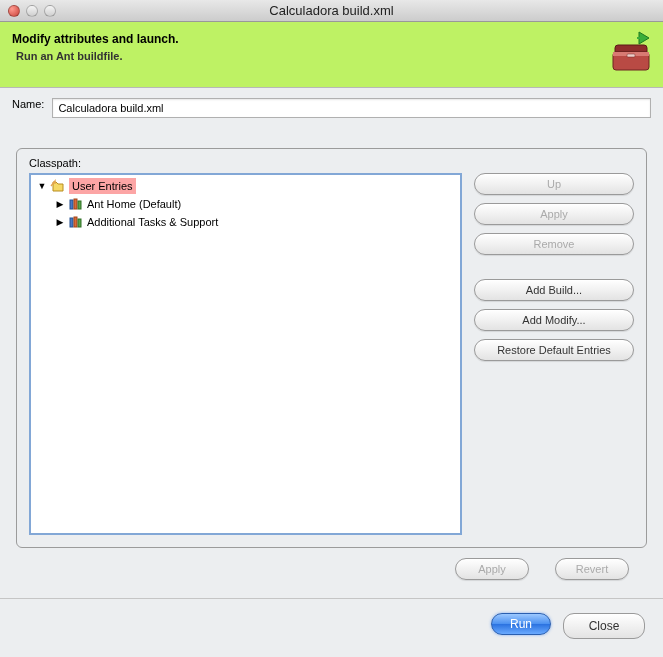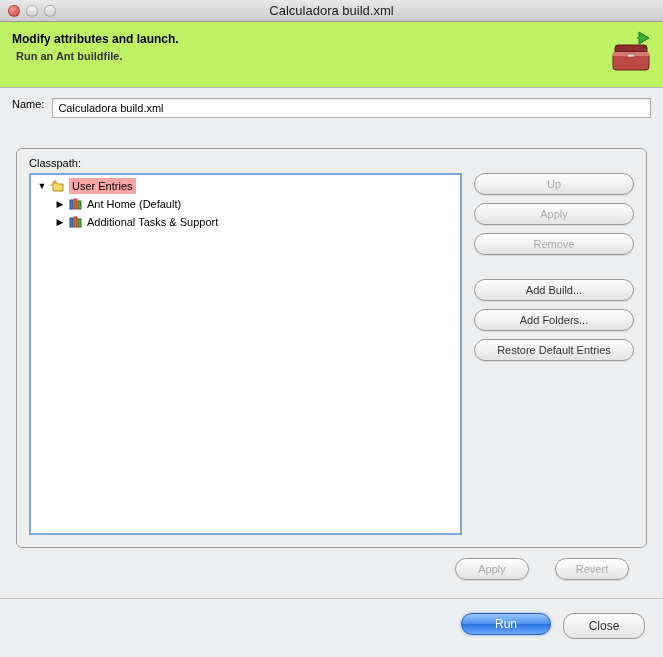--- a/index.html
+++ b/index.html
@@ -38,21 +38,21 @@
 .selrow { background: #fca5a5; display:inline-flex; align-items:center; padding: 0 3px; height:16px; }
 
 .sidebuttons { width: 160px; display: flex; flex-direction: column; gap: 8px; }
 .aqua-btn { height: 22px; border: 1px solid #9a9a9a; border-radius: 11px; background: linear-gradient(to bottom, #ffffff, #e3e3e3); font-family: inherit; font-size: 11px; color: #333; cursor: default; box-shadow: 0 1px 0 rgba(255,255,255,0.6) inset, 0 1px 1px rgba(0,0,0,0.1); }
 .aqua-btn[disabled] { color: #aaa; }
 .spacer { height: 8px; }
 
 .bottom-btn-row { display: flex; justify-content: flex-end; gap: 26px; padding: 10px 18px 6px 18px; }
 .dialog-sep { height: 1px; background: #c5c5c5; margin: 12px 0 0 0; }
 .dialog-btns { display: flex; justify-content: flex-end; gap: 12px; padding: 14px 18px 16px 18px; }
-.primary-btn { height: 22px; width: 90px; border: 1px solid #2a5fb0; border-radius: 11px; background: linear-gradient(to bottom, #9cc8ff 0%, #4a90f0 50%, #2b72e0 51%, #6aaaff 100%); color: #fff; font-family: inherit; font-size: 12px; cursor: default; box-shadow: 0 0 3px rgba(60,130,240,0.6); }
+.primary-btn { height: 22px; width: 60px; border: 1px solid #2a5fb0; border-radius: 11px; background: linear-gradient(to bottom, #9cc8ff 0%, #4a90f0 50%, #2b72e0 51%, #6aaaff 100%); color: #fff; font-family: inherit; font-size: 12px; cursor: default; box-shadow: 0 0 3px rgba(60,130,240,0.6); }
 .std-btn { height: 26px; width: 82px; border: 1px solid #9a9a9a; border-radius: 11px; background: linear-gradient(to bottom, #ffffff, #e3e3e3); font-family: inherit; font-size: 12px; color: #333; cursor: default; }
 .small-btn { width: 74px; }
 </style>
 </head>
 <body>
 
 <div class="titlebar">
   <div class="traffic-lights">
     <div class="traffic red"></div>
     <div class="traffic gray"></div>
@@ -121,21 +121,21 @@
           </span>
           <span>Additional Tasks &amp; Support</span>
         </div>
       </div>
       <div class="sidebuttons">
         <button class="aqua-btn" disabled="">Up</button>
         <button class="aqua-btn" disabled="">Apply</button>
         <button class="aqua-btn" disabled="">Remove</button>
         <div class="spacer"></div>
         <button class="aqua-btn">Add Build...</button>
-        <button class="aqua-btn">Add Folders...</button>
+        <button class="aqua-btn">Add Modify...</button>
         <button class="aqua-btn">Restore Default Entries</button>
       </div>
     </div>
   </div>
 
   <div class="bottom-btn-row">
     <button class="aqua-btn small-btn" disabled="">Apply</button>
     <button class="aqua-btn small-btn" disabled="">Revert</button>
   </div>
 </div>

